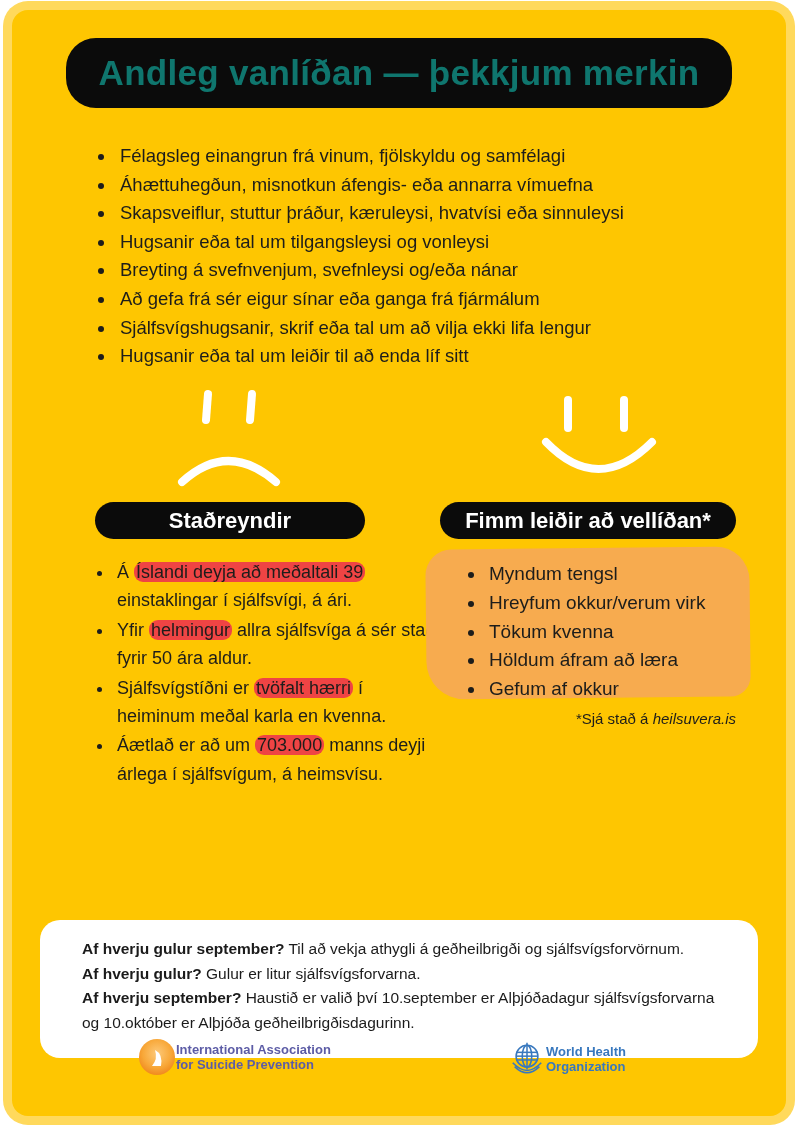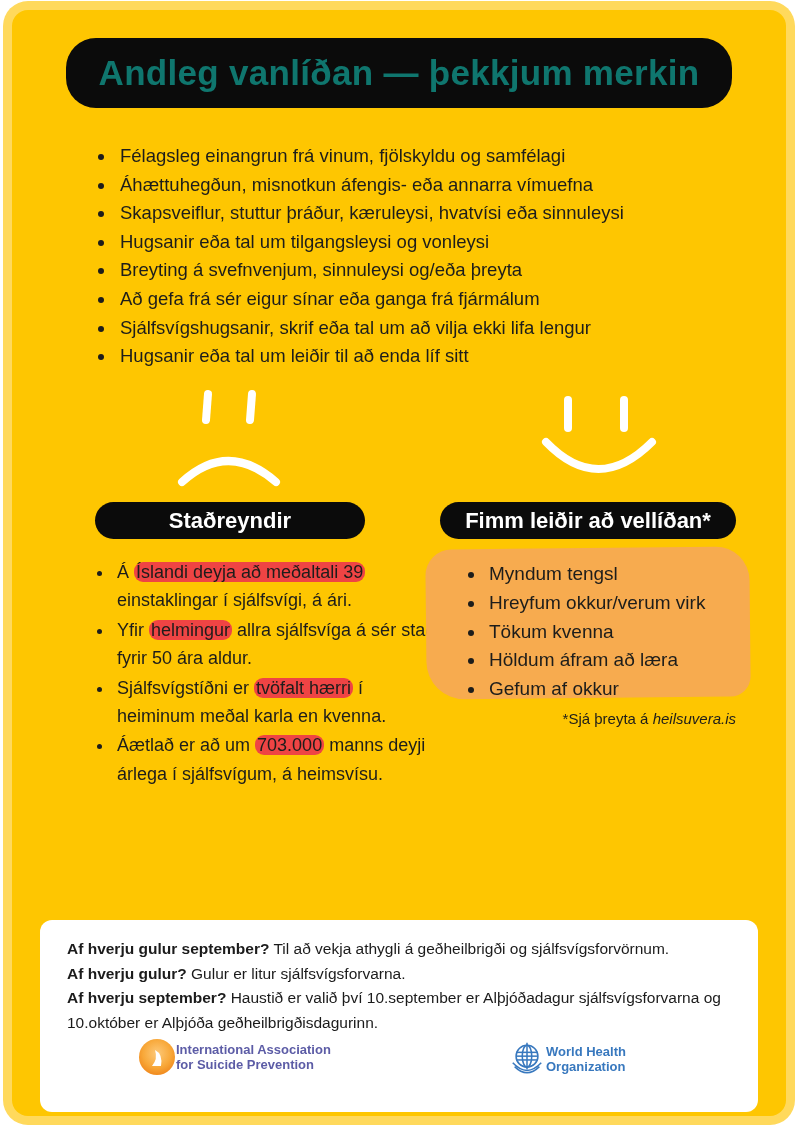--- a/index.html
+++ b/index.html
@@ -56,22 +56,22 @@
     position: absolute; left: 452px; top: 546px; width: 290px;
     padding: 0 0 0 18px; font-size: 19px; line-height: 28.8px; font-weight: 500;
   }
   .five-list li { padding-left: 3px; }
   .footnote {
     position: absolute; left: 420px; top: 700px; width: 304px;
     text-align: right; font-size: 15px; font-weight: 500;
   }
   .footnote em { font-style: italic; margin-top: 20px; }
   .info-card {
-    position: absolute; left: 28px; top: 910px; width: 718px; height: 192px;
-    background: #ffffff; border-radius: 12px; padding: 17px 27px;
+    position: absolute; left: 28px; top: 910px; width: 718px; height: 138px;
+    background: #ffffff; border-radius: 20px; padding: 17px 42px;
     font-size: 15.5px; line-height: 24.5px; color: #1b1b1b;
   }
   .info-card p { margin: 0; }
   .info-card b { font-weight: bold; }
   .logo-block { position: absolute; display: flex; align-items: center; gap: 0; }
   .logo-iasp { left: 98px; top: 118px; }
   .logo-who  { left: 468px; top: 120px; }
   .logo-text { font-size: 13px; font-weight: bold; line-height: 15.5px; }
   .logo-iasp .logo-text { color: #5C5CA6; }
   .logo-who  .logo-text { color: #3878BE; }
@@ -83,21 +83,21 @@
 
   <div class="title-pill">
     <span>Andleg vanlíðan — þekkjum merkin</span>
   </div>
 
   <ul class="warning-list">
     <li><span>Félagsleg einangrun frá vinum, fjölskyldu og samfélagi</span></li>
     <li><span>Áhættuhegðun, misnotkun áfengis- eða annarra vímuefna</span></li>
     <li><span>Skapsveiflur, stuttur þráður, kæruleysi, hvatvísi eða sinnuleysi</span></li>
     <li><span>Hugsanir eða tal um tilgangsleysi og vonleysi</span></li>
-    <li><span>Breyting á svefnvenjum, sinnuleysi og/eða þreyta</span></li>
+    <li><span>Breyting á svefnvenjum, svefnleysi og/eða nánar</span></li>
     <li><span>Að gefa frá sér eigur sínar eða ganga frá fjármálum</span></li>
     <li><span>Sjálfsvígshugsanir, skrif eða tal um að vilja ekki lifa lengur</span></li>
     <li><span>Hugsanir eða tal um leiðir til að enda líf sitt</span></li>
   </ul>
 
   <svg class="face face-sad" width="130" height="112" viewBox="0 0 130 112">
     <line x1="44" y1="12" x2="42" y2="38" stroke="#ffffff" stroke-width="8" stroke-linecap="round"></line>
     <line x1="88" y1="12" x2="86" y2="38" stroke="#ffffff" stroke-width="8" stroke-linecap="round"></line>
     <path d="M 18 100 Q 64 58 112 100" fill="none" stroke="#ffffff" stroke-width="8" stroke-linecap="round"></path>
   </svg>
@@ -134,21 +134,21 @@
 
   <ul class="five-list">
     <li><span>Myndum tengsl</span></li>
     <li><span>Hreyfum okkur/verum virk</span></li>
     <li><span>Tökum kvenna</span></li>
     <li><span>Höldum áfram að læra</span></li>
     <li><span>Gefum af okkur</span></li>
   </ul>
 
   <div class="footnote">
-    <span>*Sjá þreyta á </span><em>heilsuvera.is</em>
+    <span>*Sjá stað á </span><em>heilsuvera.is</em>
   </div>
 
   <div class="info-card">
     <p>
       <b>Af hverju gulur september?</b><span> Til að vekja athygli á geðheilbrigði og sjálfsvígsforvörnum.</span>
     </p>
     <p>
       <b>Af hverju gulur?</b><span> Gulur er litur sjálfsvígsforvarna.</span>
     </p>
     <p>

